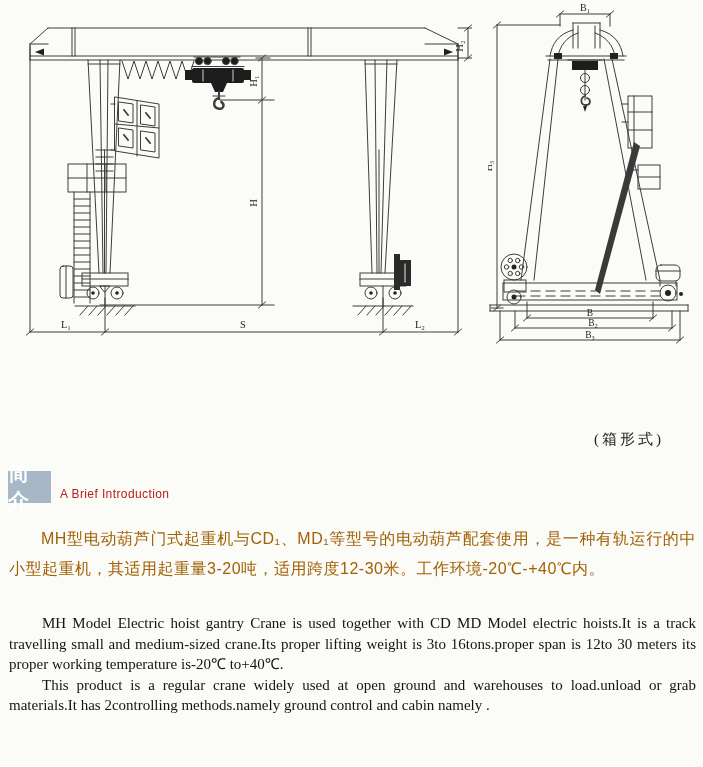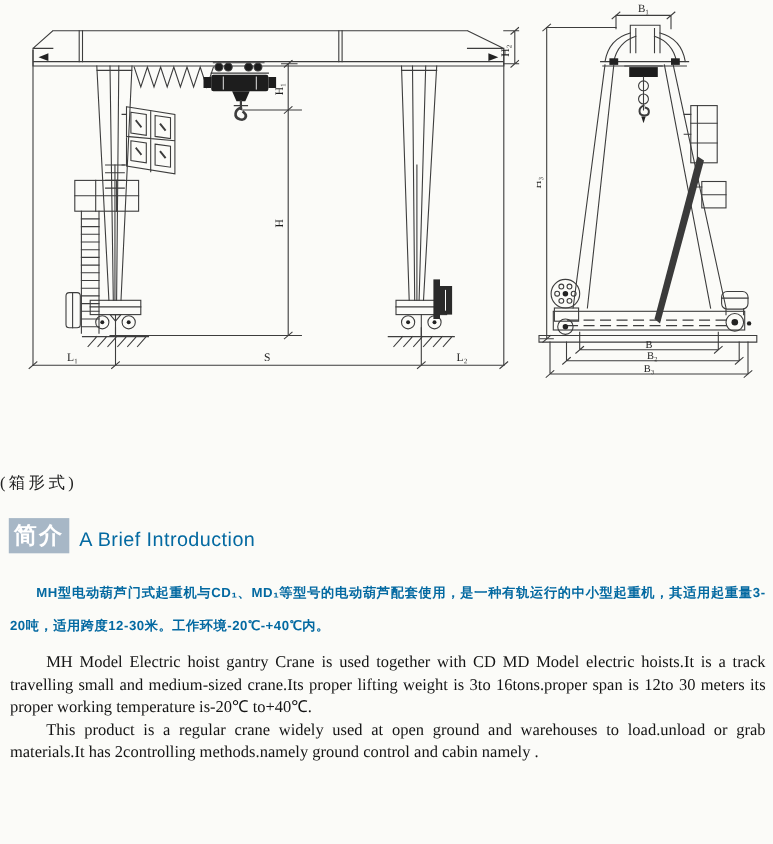--- a/index.html
+++ b/index.html
@@ -7,44 +7,44 @@
     width:703px;height:767px;position:relative;overflow:hidden;
     background:#fbfbf8;color:#151515;
     font-family:"Liberation Sans",sans-serif;
   }
   .page{position:absolute;inset:0;}
   svg{position:absolute;display:block;}
   svg text{fill:#1d1d1d;font-family:"Liberation Serif",serif;}
   #front-view{left:22px;top:0;}
   #side-view{left:488px;top:0;}
   .caption{
-    position:absolute;top:430px;left:0;width:664px;text-align:left;
+    position:absolute;top:430px;left:0;width:664px;text-align:right;
     font-family:"Liberation Serif",serif;font-size:15px;letter-spacing:3px;color:#222;
   }
   .intro-row{position:absolute;top:471px;left:8px;display:flex;align-items:flex-end;gap:9px;}
   .intro-badge{
-    width:55px;height:32px;background:#a7b7c6;color:#ffffff;
+    width:43px;height:32px;background:#a7b7c6;color:#ffffff;
     display:flex;align-items:center;justify-content:center;
     font-size:21px;font-weight:bold;letter-spacing:2px;
   }
   .intro-title{
-    color:#0369a1;font-size:18px;letter-spacing:0.4px;padding-bottom:2px;
+    color:#b91c1c;font-size:12px;letter-spacing:0.4px;padding-bottom:2px;
     font-family:"Liberation Sans",sans-serif;
   }
   .text-block{position:absolute;top:524px;left:9px;right:7px;}
   .text-block p{margin:0;text-align:justify;}
   p.zh{
-    font-size:12px;line-height:30px;font-weight:bold;color:#0369a1;
+    font-size:16px;line-height:30px;font-weight:normal;color:#a16207;
     text-indent:2em;letter-spacing:0.5px;
   }
   p.en{
     font-family:"Liberation Serif",serif;font-size:15px;line-height:20.5px;
     color:#141414;text-indent:2.2em;
   }
-  .en-block{margin-top:8px;}
+  .en-block{margin-top:29px;}
 </style>
 </head>
 <body>
 
 <div class="page">
 
   <svg id="front-view" width="450" height="350" viewBox="0 0 450 350">
     <g stroke="#3d3d3d" stroke-width="1" fill="none" stroke-linecap="square">
 
       <path d="M8,46 V332 M436,46 V332"></path>

